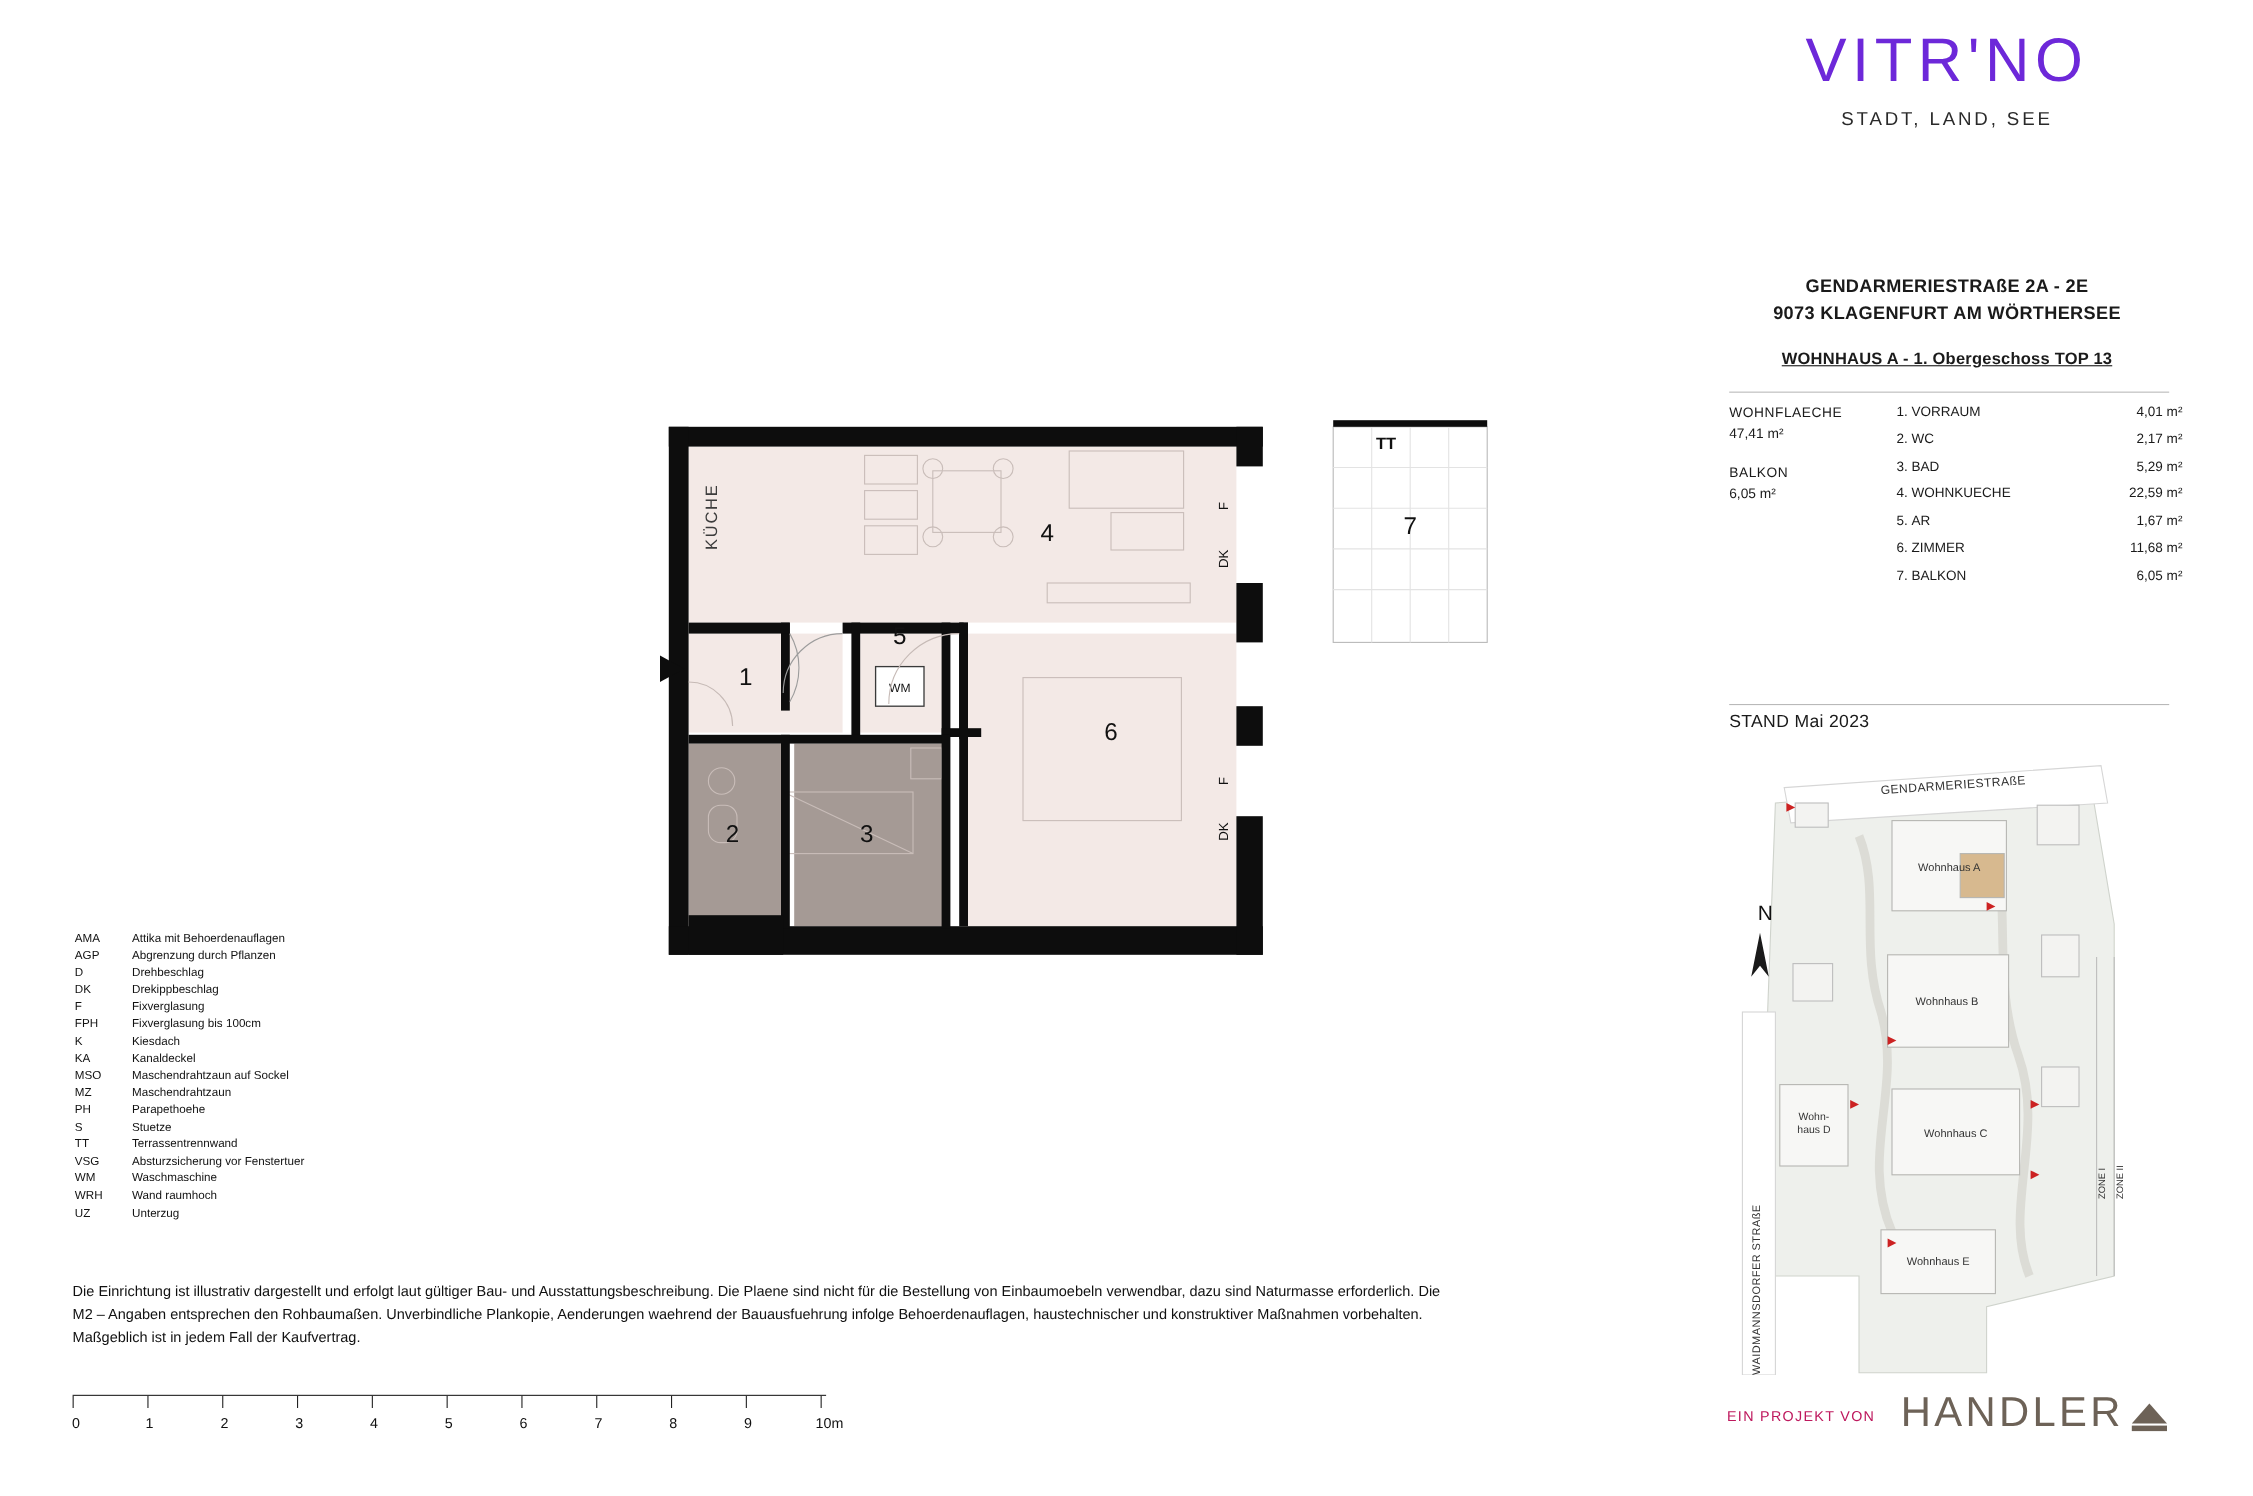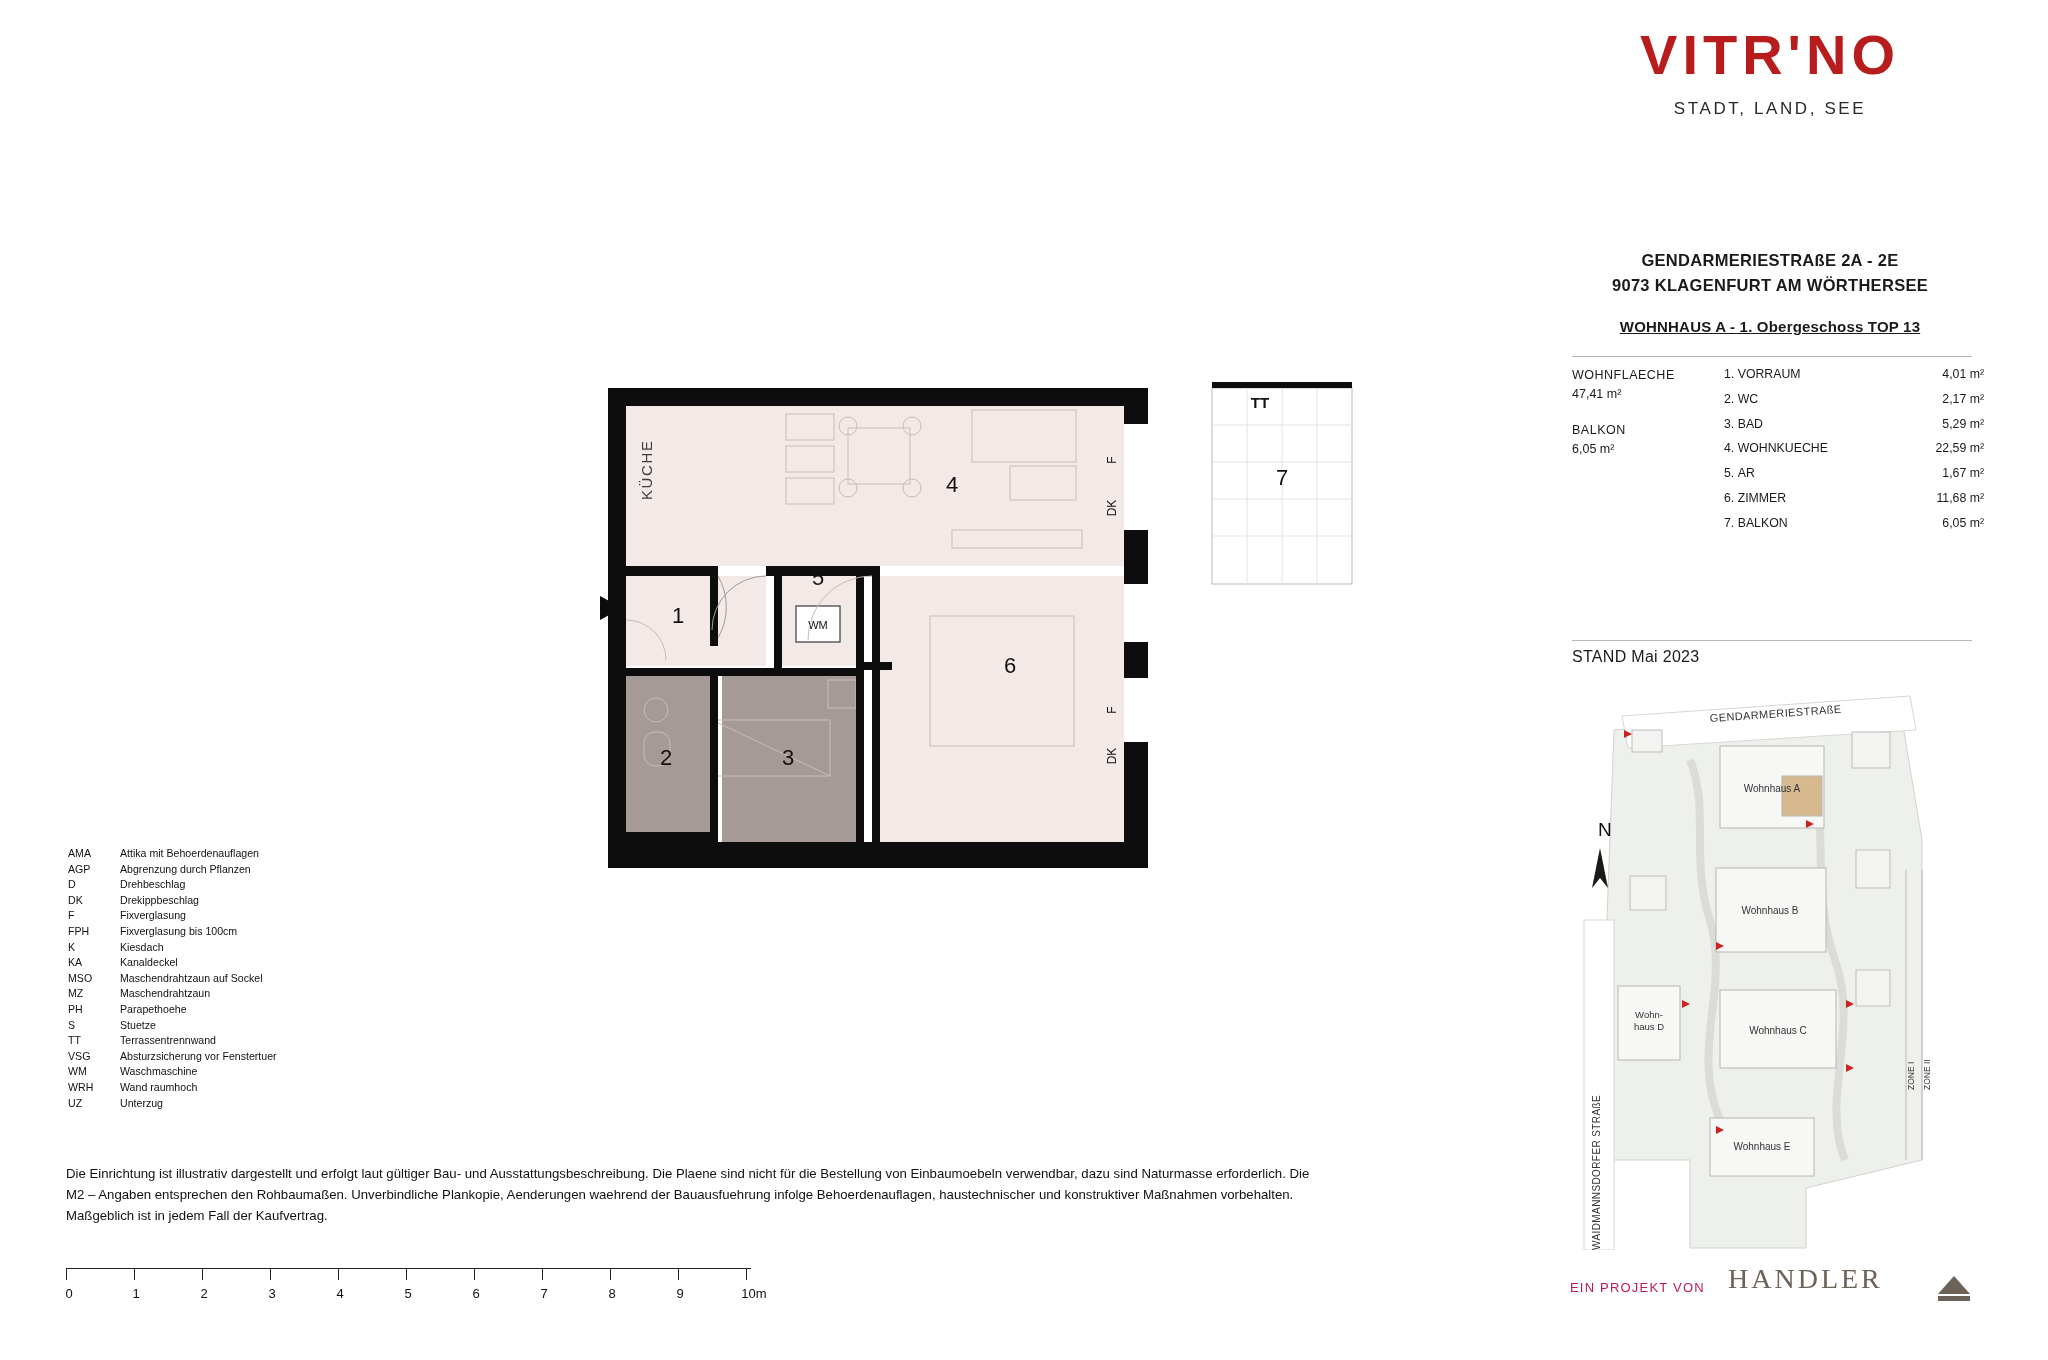--- a/index.html
+++ b/index.html
@@ -12,21 +12,21 @@
     overflow: hidden;
   }
   .page { position: relative; width: 2048px; height: 1360px; background: #fff; }
 
   
   .right-panel { position: absolute; left: 1560px; top: 0; width: 488px; height: 1360px; }
 
   .brand { position: absolute; left: 0; top: 26px; width: 420px; text-align: center; }
   .brand-logo {
     font-family: "Liberation Sans", sans-serif;
-    font-size: 56px; letter-spacing: 5px; font-weight: 700; color: #b91c1c;
+    font-size: 56px; letter-spacing: 5px; font-weight: 400; color: #6d28d9;
     line-height: 1.05;
   }
   .brand-sub {
     margin-top: 14px;
     font-size: 17px; letter-spacing: 2.6px; color: #2a2a2a;
   }
 
   .addr { position: absolute; left: 0; top: 248px; width: 420px; text-align: center; }
   .addr-line { font-size: 16.5px; font-weight: bold; letter-spacing: .3px; line-height: 1.5; }
 
@@ -56,21 +56,21 @@
   .sitemap {
     position: absolute; left: 10px; top: 690px; width: 390px; height: 560px;
   }
   .sitemap svg { display: block; }
 
   
   .footer-brand { position: absolute; left: 0; top: 1268px; width: 430px; }
   .ein-projekt { position: absolute; left: 10px; top: 12px; font-size: 13px; color: #be185d; letter-spacing: 1.2px; }
   .handler {
     position: absolute; left: 168px; top: -5px;
-    font-family: Liberation Serif, serif; font-size: 28px; letter-spacing: 3px; color: #6d6257;
+    font-family: Liberation Sans, sans-serif; font-size: 38px; letter-spacing: 3px; color: #6d6257;
   }
   .handler-mark { position: absolute; left: 372px; top: 4px; }
 
   
   .plan { position: absolute; left: 600px; top: 380px; }
 
   
   .legend { position: absolute; left: 68px; top: 846px; width: 420px; }
   .legend-row { display: flex; font-size: 10.6px; line-height: 15.6px; color: #111; }
   .legend-abbr { width: 52px; flex: 0 0 52px; }

